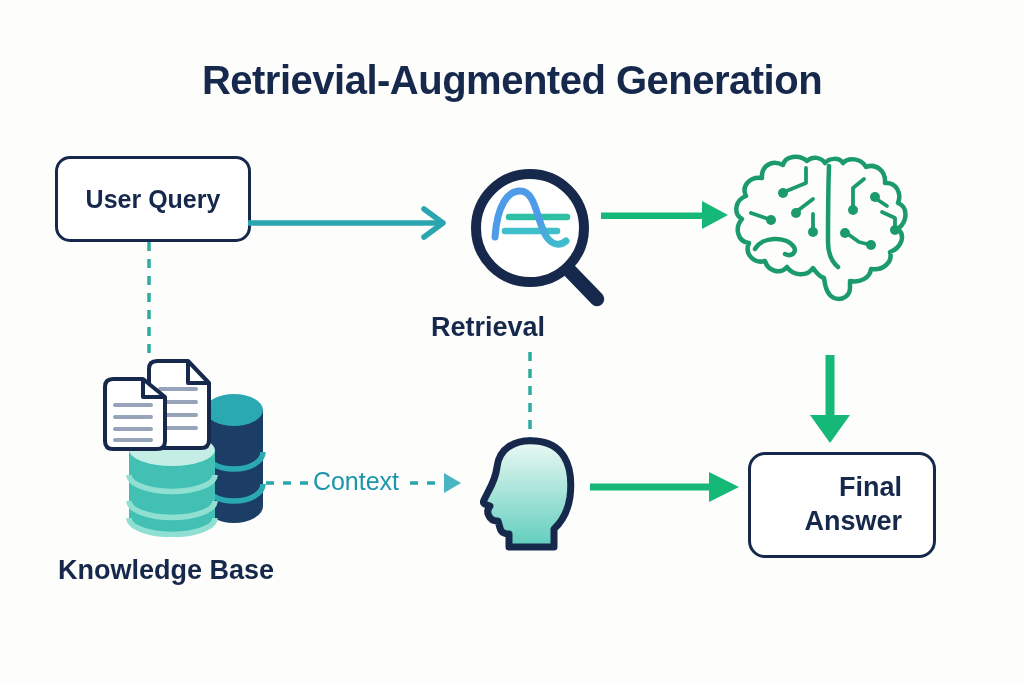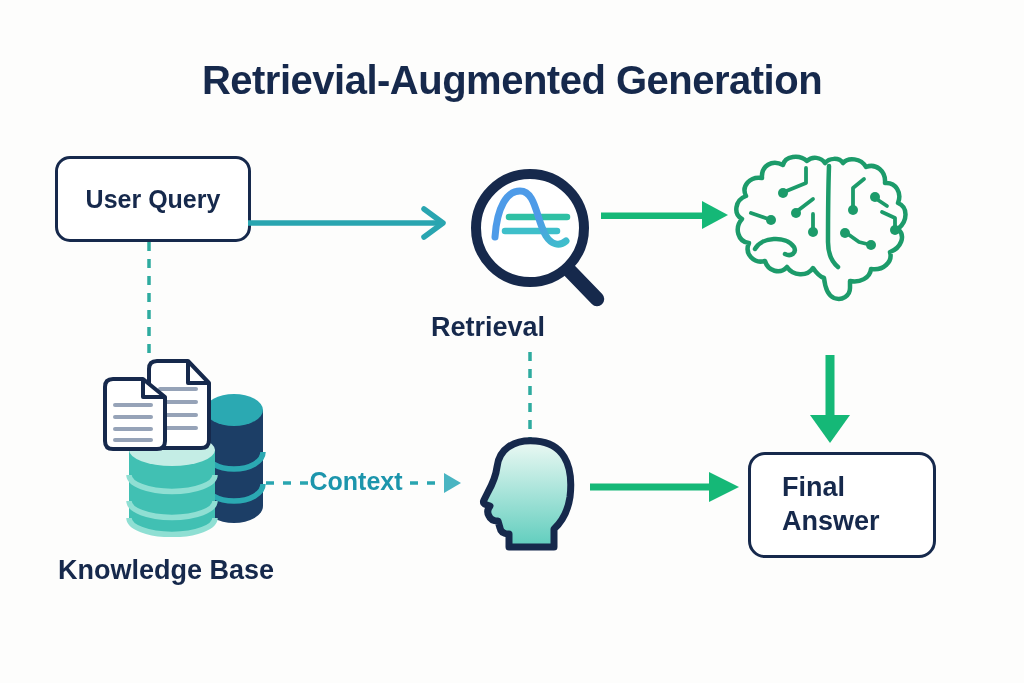--- a/index.html
+++ b/index.html
@@ -26,21 +26,21 @@
     font-weight:600;
   }
   .diagram-label{
     text-align:left;
     color:var(--navy);
     font-weight:600;
   }
   .context-label{
     text-align:center;
     color:var(--context-text);
-    font-weight:700;
+    font-weight:400;
     font-size:25px;
   }
   svg{display:block;}
   .stroke-navy{stroke:var(--navy);}
   .fill-green{fill:var(--green);}
   .stroke-teal{stroke:var(--teal);}
   .stroke-teal-dash{stroke:var(--teal-dash);}
   .brain-line{stroke:var(--brain-green);fill:none;stroke-linecap:round;stroke-linejoin:round;}
   .brain-dot{fill:var(--brain-green);}
 </style>
@@ -111,21 +111,21 @@
     <circle class="brain-dot" cx="167" cy="80" r="5"></circle>
   </svg>
 
 
   <svg class="abs" style="left:806px;top:355px;" width="48" height="90" viewBox="0 0 48 90">
     <rect x="19.5" y="0" width="9" height="62" class="fill-green"></rect>
     <polygon points="4,60 44,60 24,88" class="fill-green"></polygon>
   </svg>
 
   <div class="abs node-box" style="left:748px;top:452px;width:182px;height:100px;font-size:27px;border-radius:17px;">
-    <span style="display:block;width:120px;text-align:left;line-height:1.25;">Final Answer</span>
+    <span style="display:block;width:120px;text-align:right;line-height:1.25;">Final Answer</span>
   </div>
 
   <svg class="abs" style="left:140px;top:240px;" width="18" height="122" viewBox="0 0 18 122">
     <line x1="9" y1="2" x2="9" y2="120" class="stroke-teal-dash" stroke-width="3.5" stroke-dasharray="9 8"></line>
   </svg>
 
   <svg class="abs" style="left:202px;top:392px;" width="64" height="134" viewBox="0 0 64 134">
     <path d="M 3,18 L 3,114 A 29 17 0 0 0 61,114 L 61,18 Z" style="fill:var(--cyl-navy)"></path>
     <path d="M 3,60 A 29 17 0 0 0 61,60" fill="none" style="stroke:var(--cyl-navy-band)" stroke-width="5.5"></path>
     <path d="M 3,92 A 29 17 0 0 0 61,92" fill="none" style="stroke:var(--cyl-navy-band)" stroke-width="5.5"></path>

